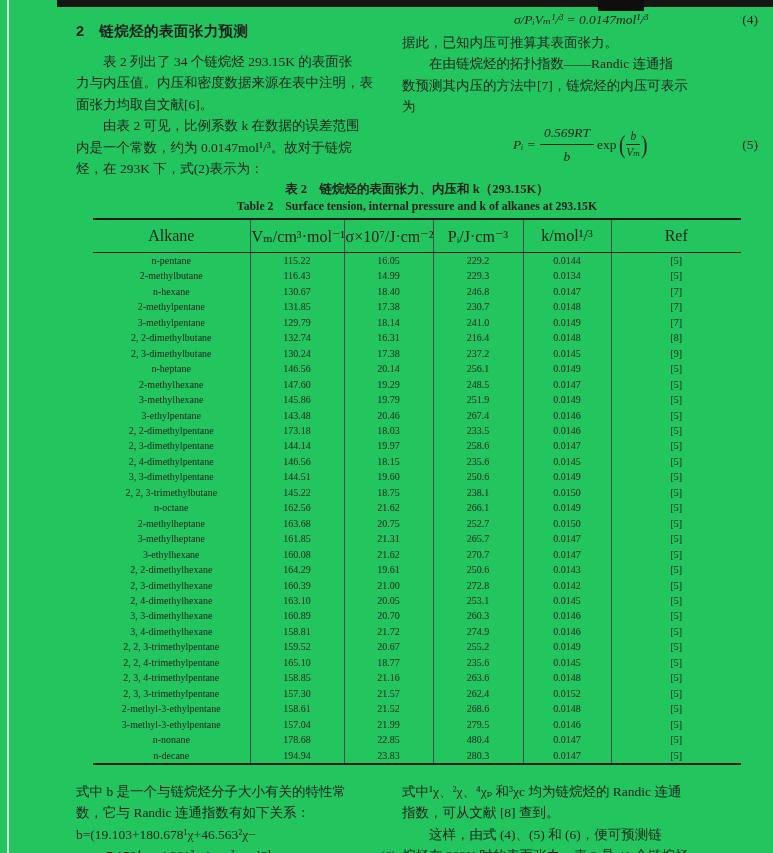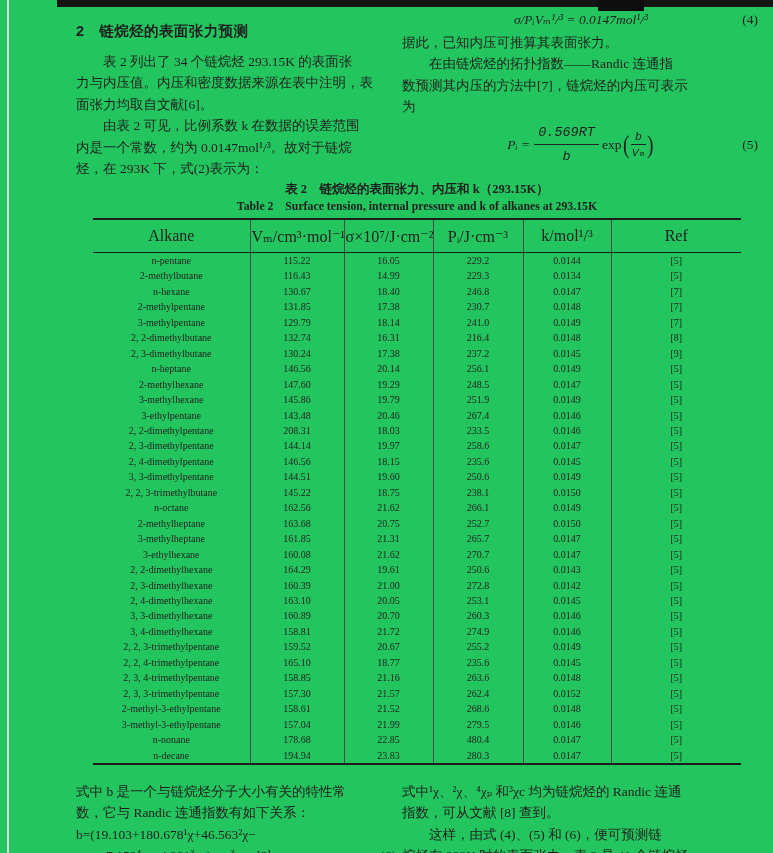--- a/index.html
+++ b/index.html
@@ -24,21 +24,21 @@
   .heading { font-weight:bold; font-size:14.5px; line-height:22px; margin-bottom:9px; letter-spacing:0.4px;
              font-family:"Liberation Sans","DejaVu Sans",sans-serif; }
   .text-line { white-space:pre; }
 
   .equation-row { position:relative; display:flex; justify-content:center; align-items:center; }
   .eq4-row { height:24px; }
   .eq-number { position:absolute; right:2px; top:50%; transform:translateY(-50%); }
   .eq-body { font-style:italic; }
 
   .eq5-row { height:46px; margin-top:4px; }
-  .frac { display:inline-flex; flex-direction:column; text-align:center; font-style:italic;font-family:Liberation Mono, monospace; }
+  .frac { display:inline-flex; flex-direction:column; text-align:center; font-style:italic; }
   .frac .num { border-bottom:1.2px solid #222; padding:0 4px 1px 4px; }
   .frac .den { padding-top:1px; }
   .frac.small { font-size:11.5px; line-height:13px; }
   .paren { font-size:26px; font-weight:300; transform:scaleX(0.75); line-height:26px; font-style:normal; }
   .eq5-lhs { font-style:italic; margin-right:4px; }
   .eq5-func { font-style:normal; margin:0 1px 0 3px; }
 
   
   .table-title-zh { position:absolute; left:93px; top:181px; width:648px; text-align:center;
     font-weight:bold; font-size:12.5px; font-family:Liberation Serif, serif; }
@@ -222,21 +222,21 @@
         <tr>
           <td>3-ethylpentane</td>
           <td>143.48</td>
           <td>20.46</td>
           <td>267.4</td>
           <td>0.0146</td>
           <td>[5]</td>
         </tr>
         <tr>
           <td>2, 2-dimethylpentane</td>
-          <td>208.31</td>
+          <td>173.18</td>
           <td>18.03</td>
           <td>233.5</td>
           <td>0.0146</td>
           <td>[5]</td>
         </tr>
         <tr>
           <td>2, 3-dimethylpentane</td>
           <td>144.14</td>
           <td>19.97</td>
           <td>258.6</td>

